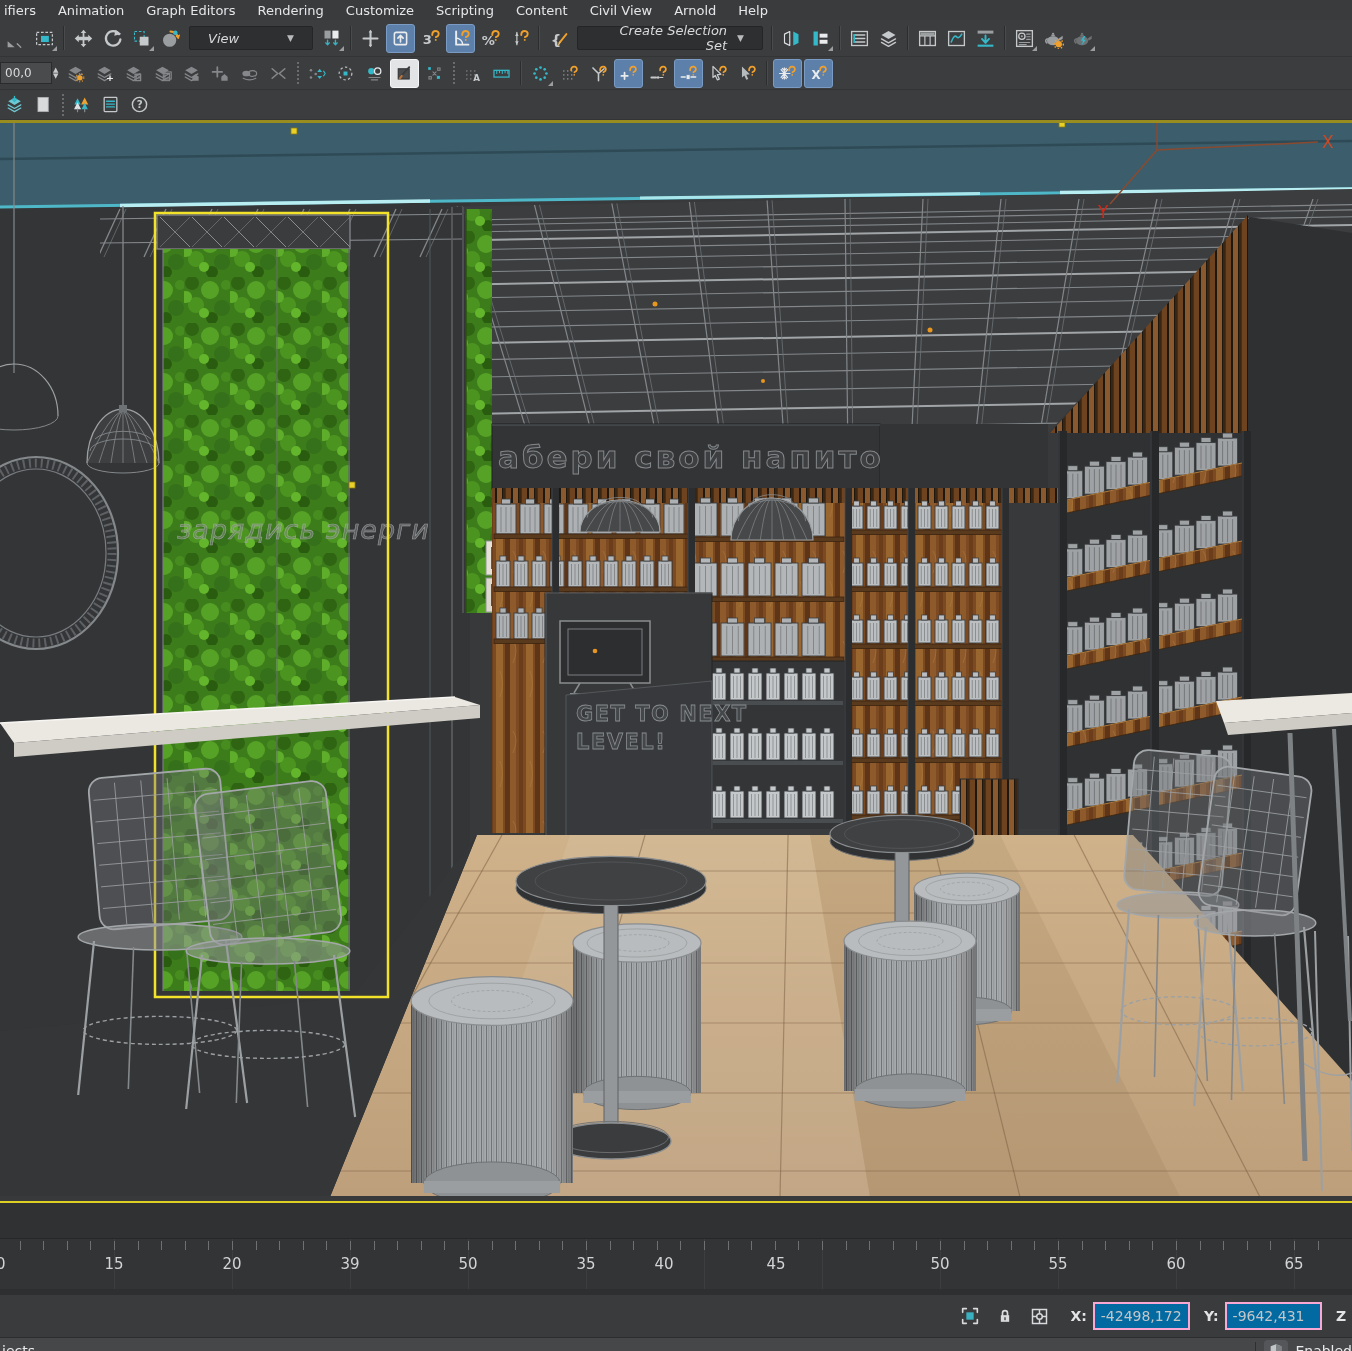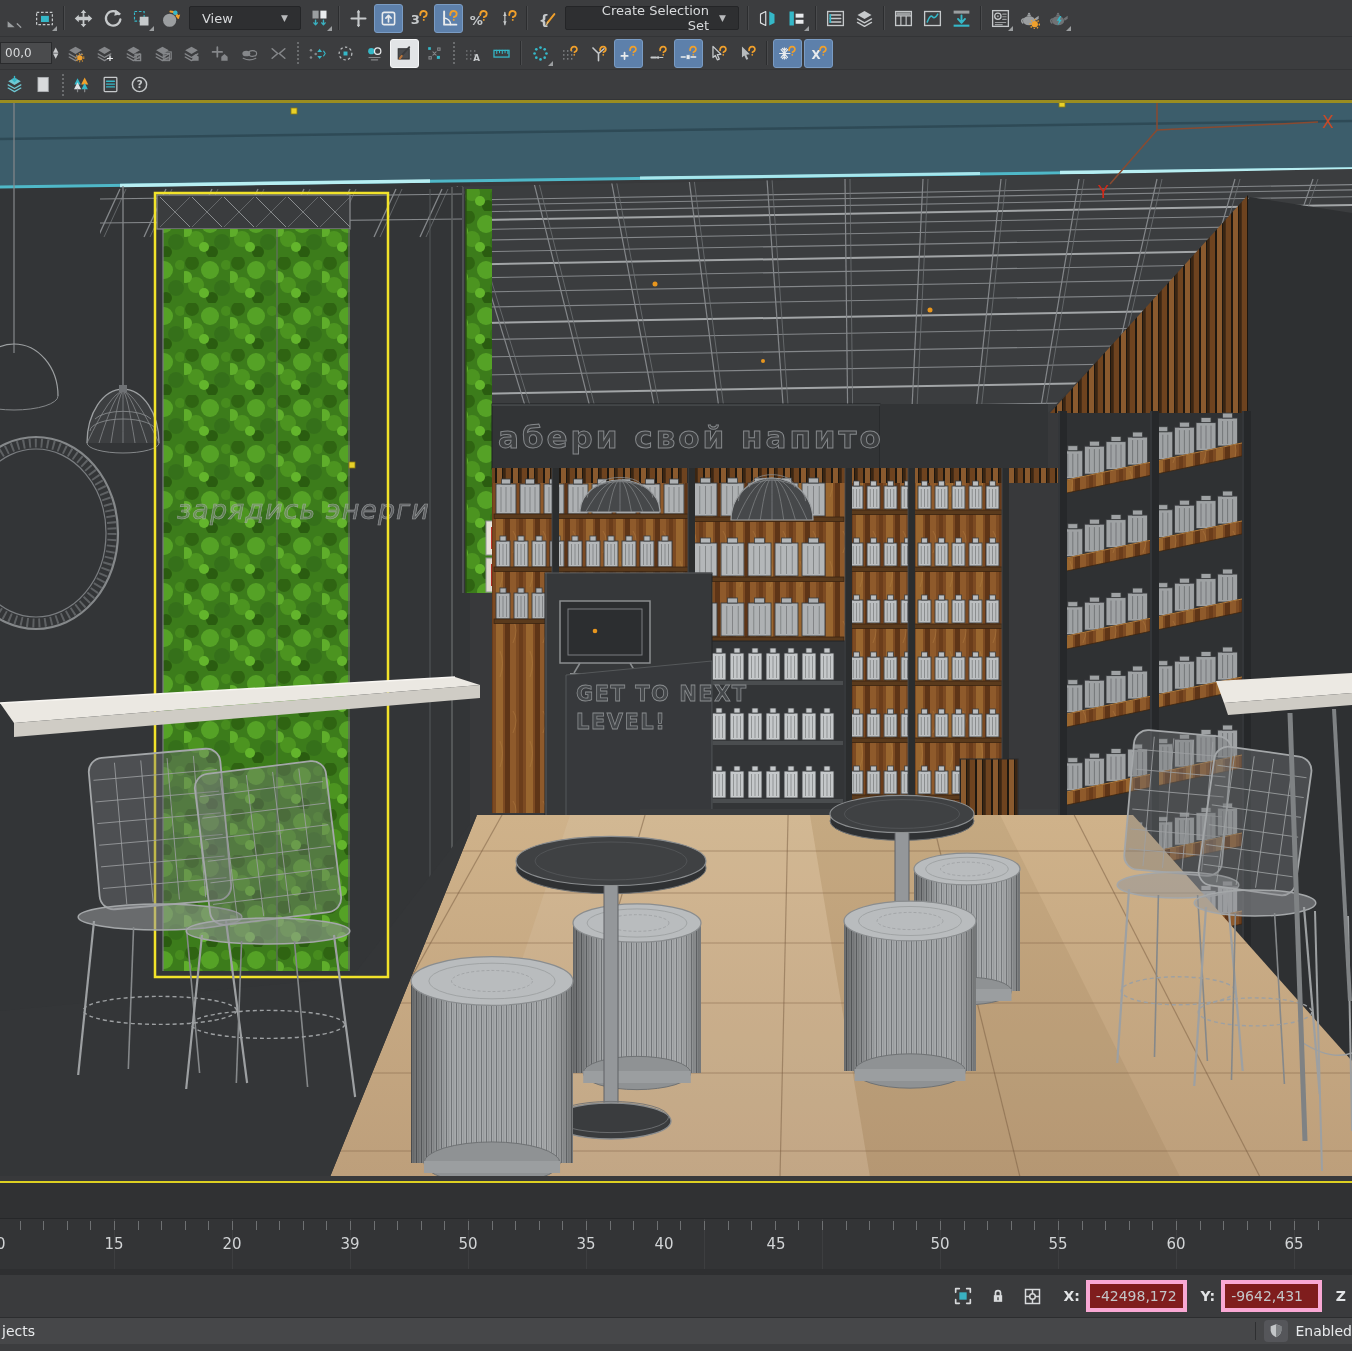--- a/index.html
+++ b/index.html
@@ -14,50 +14,62 @@
   #tb1{height:36px;padding-left:1px;}
   #tb2{height:32px;}
   #tb3{height:29px;}
   .tbi{width:27px;height:27px;margin:0 1px;display:flex;align-items:center;justify-content:center;border-radius:3px;position:relative;flex:0 0 auto;}
   .tbi svg{display:block;}
   .tbi.active{background:#5d80ab;border:1px solid #7a9cc4;}
   .tbi.selected{background:#e2e4e6;border:1px solid #f5f6f7;}
   .tbi.fly::after{content:"";position:absolute;right:1px;bottom:1px;border-left:5px solid transparent;border-bottom:5px solid #9b9ea0;}
   .tbsep{width:1px;height:24px;background:#2c2d2f;border-right:1px solid #4a4b4d;margin:0 4px;flex:0 0 auto;}
   .tbsep.dotted{background:none;border-right:2px dotted #6a6c6e;height:22px;margin:0 3px;}
-  .tb-dropdown{height:22px;background:#2e2f31;border:1px solid #242527;border-radius:2px;color:#d8dadc;font-size:13px;display:flex;align-items:center;justify-content:space-between;padding:0 12px;margin:0 4px;flex:0 0 auto;}
+  .tb-dropdown{height:22px;background:#2e2f31;border:1px solid #242527;border-radius:2px;color:#d8dadc;font-size:13px;display:flex;align-items:center;justify-content:space-between;padding:0 18px;margin:0 4px;flex:0 0 auto;font-style:italic;}
   .tb-dropdown .caret{color:#b8babc;font-size:9px;margin-left:10px;}
   .tb-field{height:20px;background:#4a4b4d;border:1px solid #2a2b2d;color:#d8dadc;font-size:12px;display:flex;align-items:center;padding:0 4px;margin-left:0;flex:0 0 auto;}
   .tb-spin{display:flex;flex-direction:column;justify-content:center;margin:0 3px 0 1px;color:#c9cbcd;font-size:7px;line-height:6px;flex:0 0 auto;}
   
   #viewport{flex:0 0 auto;height:1078px;position:relative;border-top:3px solid #9a8d20;border-bottom:2px solid #ddd022;background:#38393b;overflow:hidden;}
   #scene{display:block;}
   
   #trackstrip{height:35px;background:#303133;flex:0 0 auto;border-bottom:1px solid #262729;}
   #ruler{height:50px;background:#333436;position:relative;overflow:hidden;flex:0 0 auto;border-bottom:6px solid #2e2f31;}
   .tick{position:absolute;top:2px;width:1px;height:9px;background:#6e7072;}
   .gridline{position:absolute;top:0;bottom:0;width:1px;background:#3d3e40;}
   .ticklabel{position:absolute;top:16px;color:#d2d4d6;font-size:15px;transform:translateX(-50%);}
   
   #statusbar{height:42px;background:#3a3b3d;display:flex;align-items:center;flex:0 0 auto;position:relative;border-bottom:1px solid #2c2d2f;}
   .coord-label{color:#e2e4e6;font-size:14px;font-weight:bold;margin:0 6px 0 14px;}
-  .coord-field{width:86px;height:24px;background:#7f1d1d;border:4px solid #f9a8d4;color:#c4c6c8;font-size:14px;display:flex;align-items:center;padding:0 6px;}
+  .coord-field{width:86px;height:24px;background:#0369a1;border:2px solid #f9a8d4;color:#c4c6c8;font-size:14px;display:flex;align-items:center;padding:0 6px;}
   .sb-icon{width:26px;height:26px;display:flex;align-items:center;justify-content:center;margin:0 5px;}
   
   #promptbar{height:26px;background:#464749;display:flex;align-items:center;color:#e8eaec;font-size:14px;flex:0 0 auto;}
   #prompt-left{padding-left:2px;}
   #prompt-right{margin-left:auto;display:flex;align-items:center;height:100%;}
   .pb-sep{width:1px;height:18px;background:#2e2f31;margin-right:8px;}
   #shield-btn{width:24px;height:22px;background:#55565a;border-radius:4px;display:flex;align-items:center;justify-content:center;margin-right:7px;}
   #enabled-label{white-space:nowrap;}
 </style>
 </head>
 <body>
 
 <div id="app">
+  <div id="menubar">
+      <span class="menu-item">ifiers</span>
+      <span class="menu-item">Animation</span>
+      <span class="menu-item">Graph Editors</span>
+      <span class="menu-item">Rendering</span>
+      <span class="menu-item">Customize</span>
+      <span class="menu-item">Scripting</span>
+      <span class="menu-item">Content</span>
+      <span class="menu-item">Civil View</span>
+      <span class="menu-item">Arnold</span>
+      <span class="menu-item">Help</span>
+    </div>
   <div id="tb1" class="tbrow">
       <span class="tbi">
         <svg width="21" height="21" viewBox="0 0 24 24">
           <path d="M3 15 L11 22 L3 22 Z" stroke="none" stroke-width="0" fill="#9b9ea0" stroke-linecap="round" stroke-linejoin="round"></path>
           <path d="M14 18 l4 4" stroke="#9b9ea0" stroke-width="1.5" fill="none" stroke-linecap="round" stroke-linejoin="round"></path>
         </svg>
       </span>
       <span class="tbi fly">
         <svg width="21" height="21" viewBox="0 0 24 24">
           <rect x="3" y="5" width="18" height="14" fill="none" stroke="#c6c9cb" stroke-width="1.4" stroke-dasharray="3,2"></rect>

